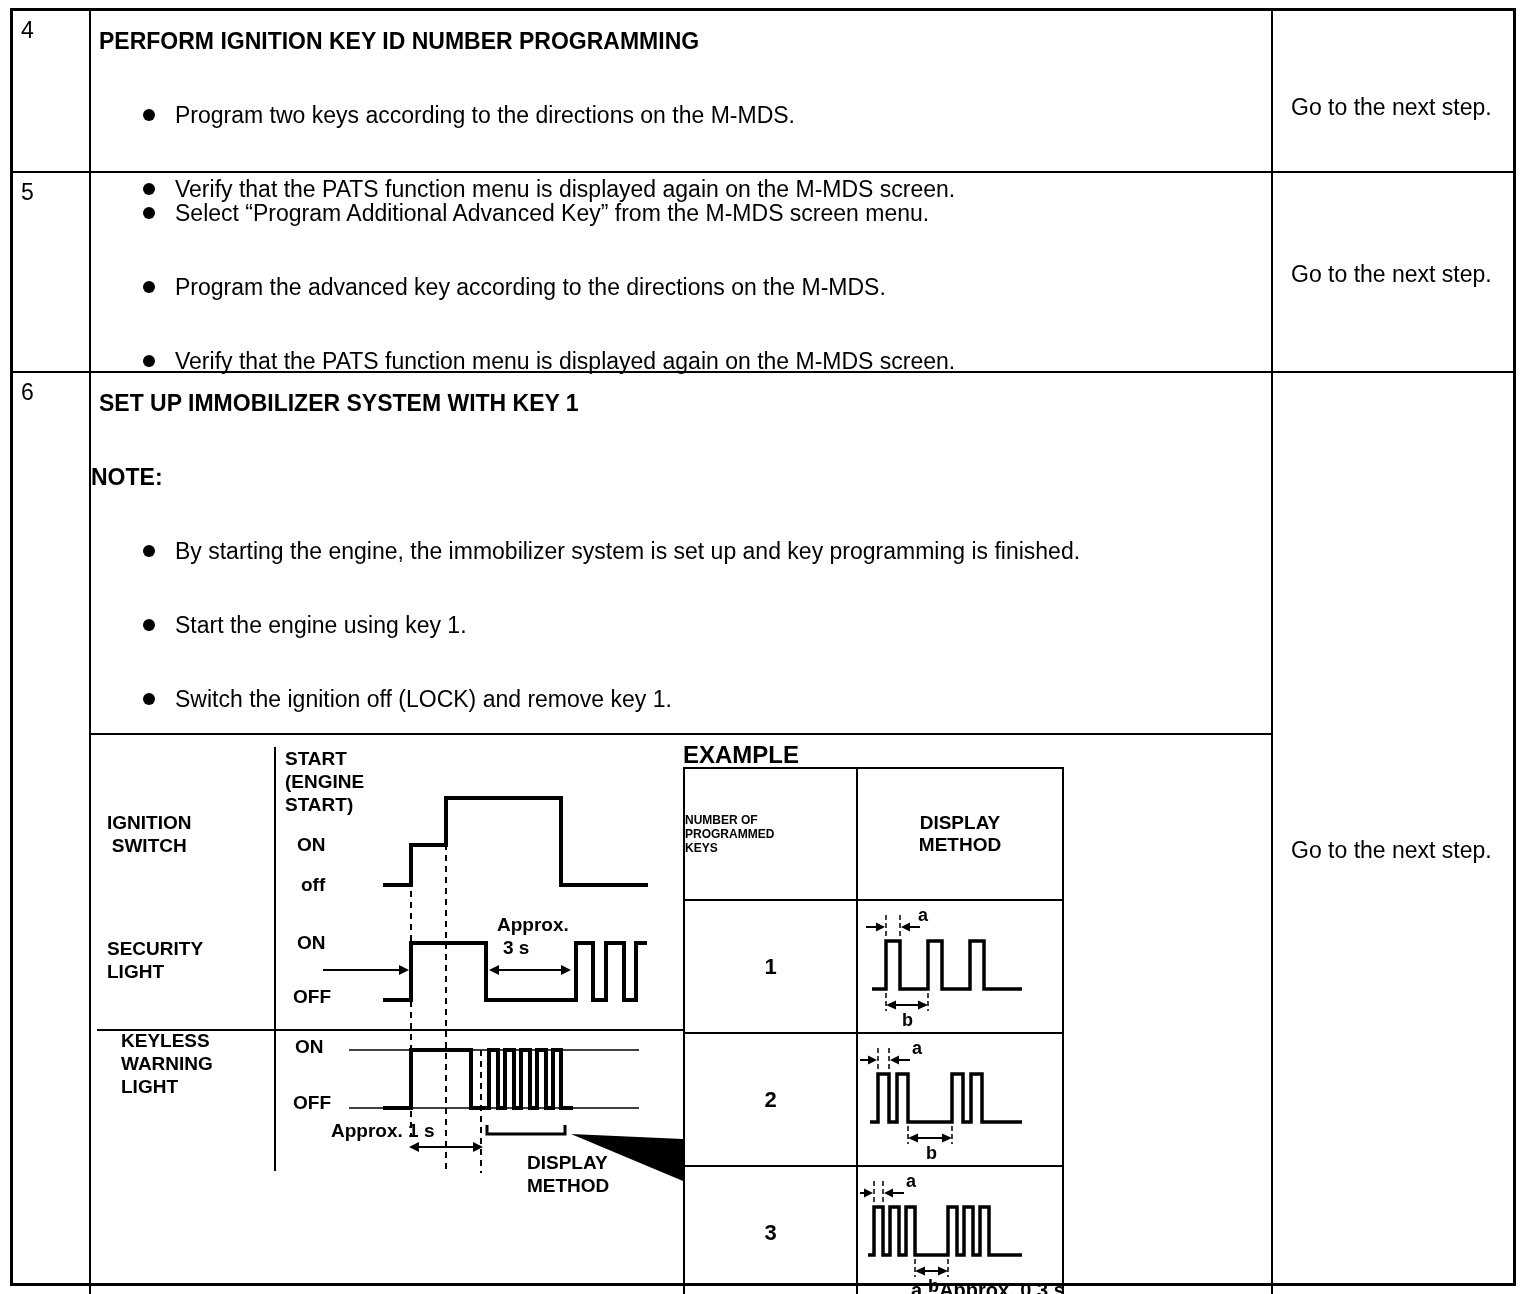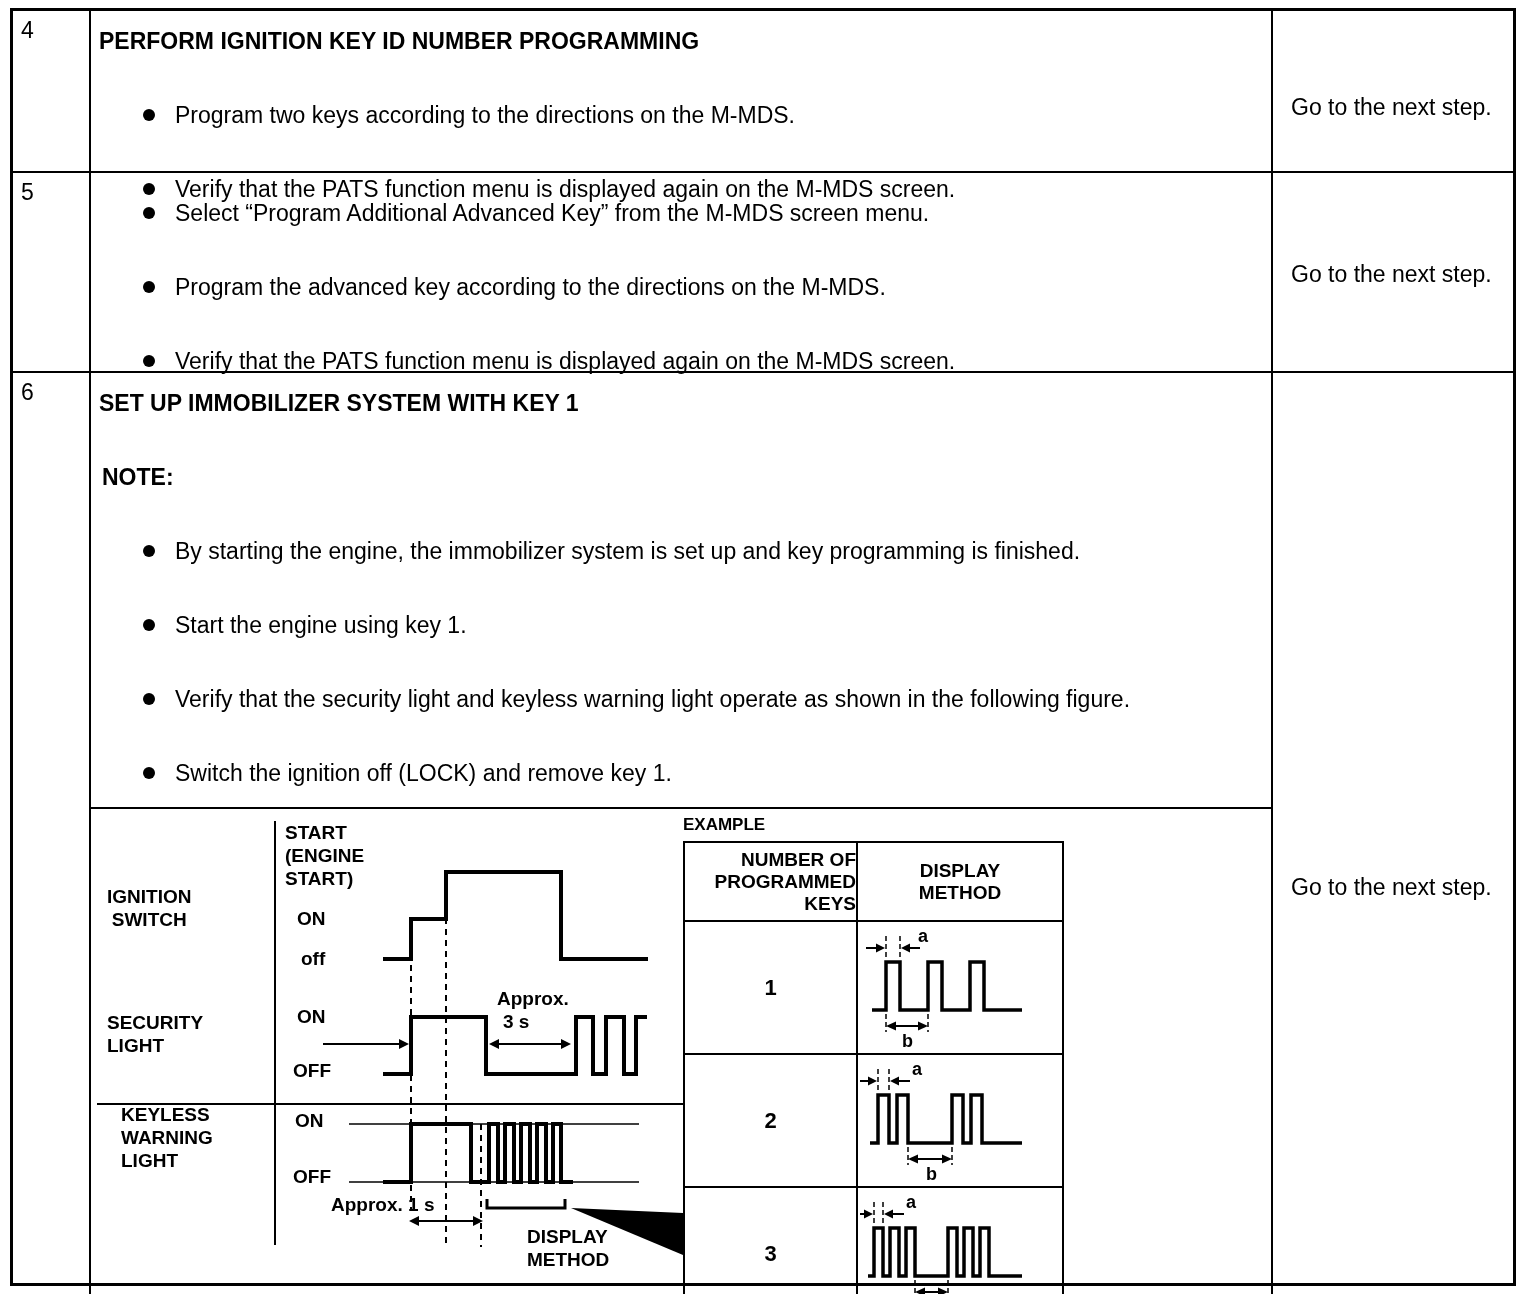--- a/index.html
+++ b/index.html
@@ -11,33 +11,33 @@
   .trow:last-child { border-bottom:none; }
   .cell { border-right:2px solid #000; min-width:0; }
   .cell.action-cell { border-right:none; }
   .row-4 { height:162px; }
   .row-5 { height:200px; }
   .row-6 { height:910px; }
   .step-cell { padding:6px 0 0 8px; font-size:23px; }
   .action-cell { display:flex; align-items:center; padding-left:18px; font-size:23px; }
   .main-cell { display:flex; flex-direction:column;gap:20px; }
   .row-title { font-weight:bold; font-size:23px; line-height:28px; margin:16px 0 0 8px; }
-  .note-label { font-weight:bold; font-size:23px; line-height:28px; margin:26px 0 0 11px; }
+  .note-label { font-weight:bold; font-size:23px; line-height:28px; margin:26px 0 0 0; }
   .bullet { display:flex; margin:26px 0 0 52px; font-size:23px; line-height:28px; }
   .bullet .dot { width:12px; height:12px; border-radius:50%; background:#000; margin:8px 20px 0 0; flex:none; }
 
   .figure { position:relative; margin-top:auto; height:594px; border-top:2px solid #000; width:100%; }
   .flabel { position:absolute; font-weight:bold; font-size:19px; line-height:23px; white-space:nowrap; }
   .timing-svg { position:absolute; left:0; top:0; }
   svg text { font-family:"Liberation Sans", sans-serif; font-weight:bold; font-size:18px; fill:#000; }
 
-  .example-title { position:absolute; left:592px; top:6px; font-weight:bold; font-size:17px; }
+  .example-title { position:absolute; left:592px; top:6px; font-weight:bold; font-size:24px; }
   .example-table { position:absolute; left:592px; top:32px; border-collapse:collapse; }
   .example-table th, .example-table td { border:2px solid #000; padding:0; }
-  .th-keys { width:173px; height:79px; font-size:19px; text-align:right; padding-left:6px; vertical-align:middle; }
+  .th-keys { width:173px; height:132px; font-size:12px; text-align:left; padding-left:6px; vertical-align:middle; }
   .th-display { width:206px; font-size:19px; text-align:center; vertical-align:middle; }
   .td-num { height:133px; text-align:center; vertical-align:middle; font-weight:bold; font-size:22px; }
   .td-wave { height:133px; text-align:center; vertical-align:middle; }
   .footnotes { position:absolute; left:820px; top:544px; font-weight:bold; font-size:20px; line-height:23px; }
 </style>
 </head>
 <body>
 
 <div class="page">
   <div class="doc">
@@ -82,24 +82,20 @@
       <div class="cell main-cell">
         <div class="row-title">SET UP IMMOBILIZER SYSTEM WITH KEY 1</div>
         <div class="note-label">NOTE:</div>
         <div class="bullet">
           <span class="dot"></span>
           <span>By starting the engine, the immobilizer system is set up and key programming is finished.</span>
         </div>
         <div class="bullet">
           <span class="dot"></span>
           <span>Start the engine using key 1.</span>
-        </div>
-        <div class="bullet">
-          <span class="dot"></span>
-          <span>Verify that the security light and keyless warning light operate as shown in the following figure.</span>
         </div>
         <div class="bullet">
           <span class="dot"></span>
           <span>Switch the ignition off (LOCK) and remove key 1.</span>
         </div>
 
         <div class="figure">
 
           <svg class="timing-svg" width="600" height="480">
 

